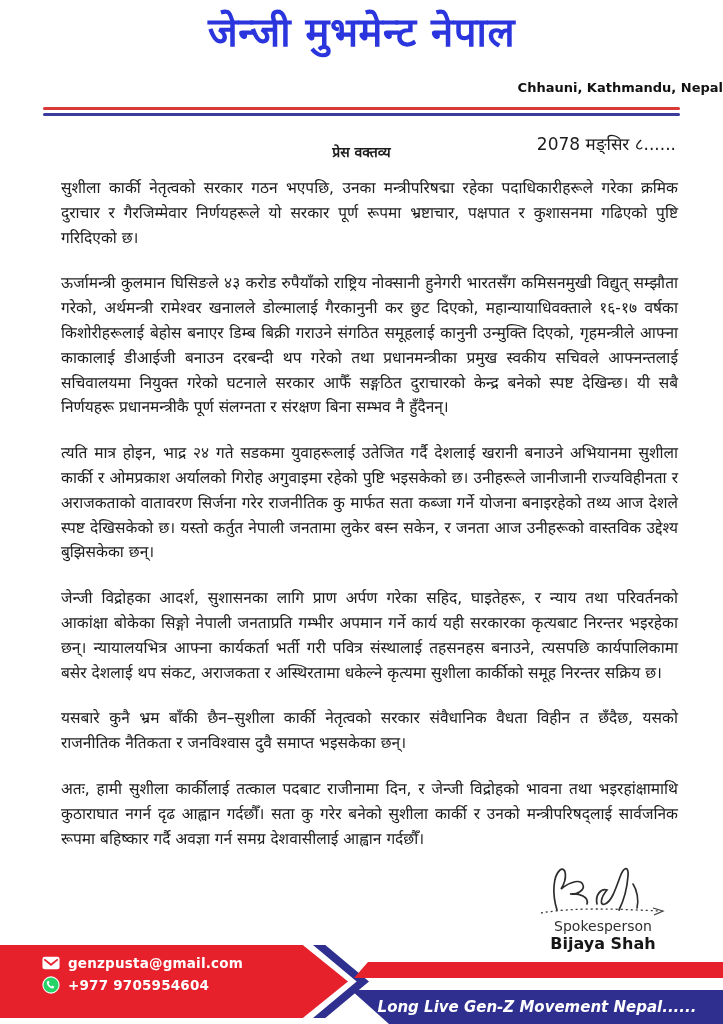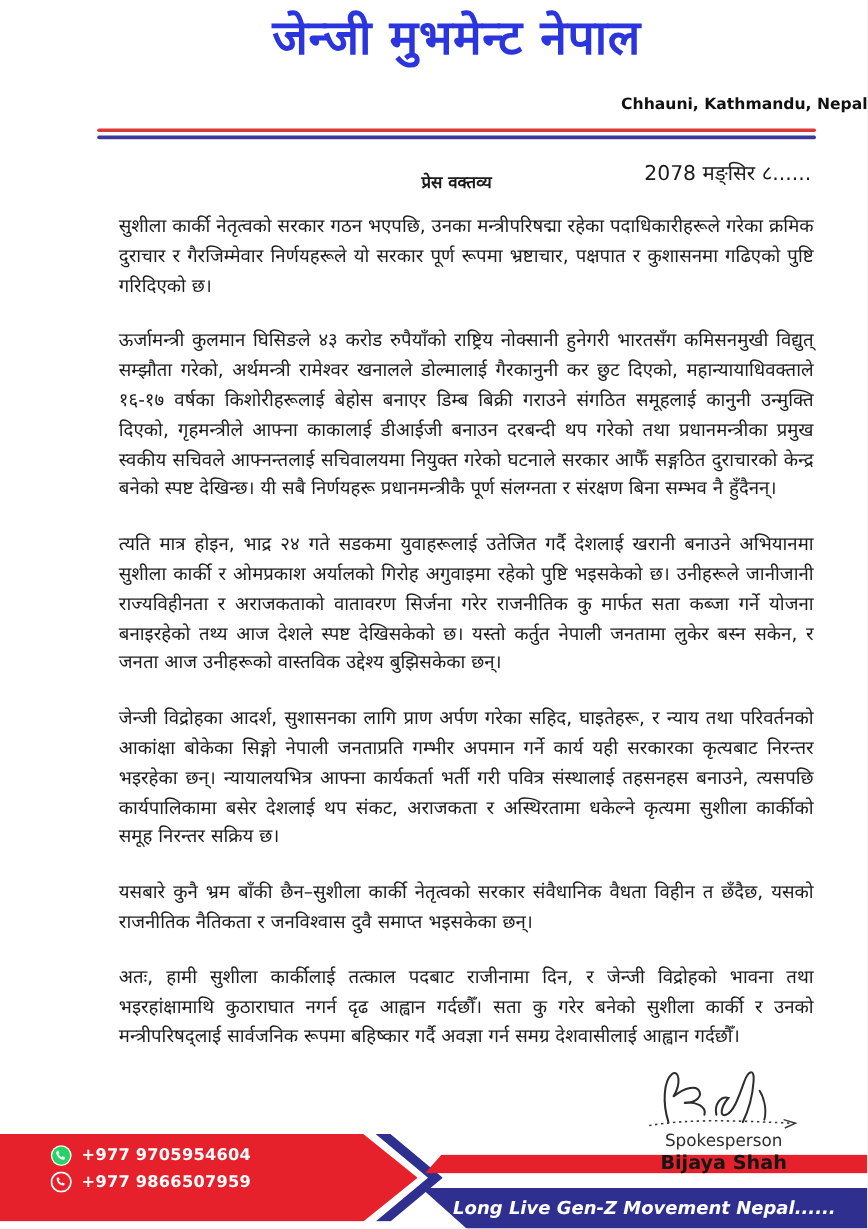--- a/index.html
+++ b/index.html
@@ -9,21 +9,21 @@
     --footer-red:#e6212b;
     --footer-blue:#2f2f90;
     --whatsapp-green:#25d366;
     --ink:#1c1c1c;
   }
   *{box-sizing:border-box;}
   html,body{margin:0;padding:0;background:#e9e9e9;}
   .page{
     width:723px;height:1024px;margin:0 auto;background:#fff;
     position:relative;overflow:hidden;
-    font-family:"DejaVu Sans",sans-serif;color:var(--ink);padding-left:38px;
+    font-family:"DejaVu Sans",sans-serif;color:var(--ink);
   }
   
   .org-title{
     margin-top:8px;text-align:center;
     font-size:40px;font-weight:700;color:var(--title-blue);
     line-height:1.2;letter-spacing:.5px;
   }
   .org-subtitle{
     margin-top:24px;text-align:right;
     font-size:13px;font-weight:700;color:#111;
@@ -122,33 +122,33 @@
     <div class="footer-red-block"></div>
     <div class="footer-blue-chevron"></div>
     <div class="footer-red-stripe"></div>
     <div class="footer-blue-stripe">
       <span class="slogan">Long Live Gen-Z Movement Nepal......</span>
     </div>
 
     <div class="contacts">
       <div class="contact-row">
         <span class="cicon">
+          <svg width="18" height="14" viewBox="0 0 20 15">
+            <rect x="0.5" y="0.5" width="19" height="14" rx="2.5" fill="#ffffff"></rect>
+            <path d="M2.5 3.5 L10 9.5 L17.5 3.5" stroke="#e6212b" stroke-width="2" fill="none"></path>
+          </svg>
+        </span>
+        <span class="ctext">genzpusta@gmail.com</span>
+      </div>
+      <div class="contact-row">
+        <span class="cicon">
           <svg width="18" height="18" viewBox="0 0 20 20">
             <circle cx="10" cy="10" r="9.6" fill="#ffffff"></circle>
             <circle cx="10" cy="10" r="8.4" fill="#25d366"></circle>
             <path d="M6.6 5.6 c-.6.2-1.2.9-1.2 1.6 0 3.3 3.2 6.6 6.6 6.6 .7 0 1.4-.6 1.5-1.2 l.1-1 -2.2-1 -1 1 c-1.2-.6-2.4-1.8-3-3 l1-1 -.9-2.2 z" fill="#ffffff"></path>
           </svg>
         </span>
         <span class="ctext">+977 9705954604</span>
       </div>
-      <div class="contact-row">
-        <span class="cicon">
-          <svg width="18" height="18" viewBox="0 0 20 20">
-            <circle cx="10" cy="10" r="9" fill="none" stroke="#ffffff" stroke-width="1.6"></circle>
-            <path d="M6.8 5.9 c-.5.2-1 .8-1 1.4 0 3 2.9 5.9 5.9 5.9 .6 0 1.2-.5 1.4-1 l.1-.9 -2-.9 -.9.9 c-1.1-.5-2.1-1.6-2.6-2.6 l.9-.9 -.9-2 z" fill="#ffffff"></path>
-          </svg>
-        </span>
-        <span class="ctext">+977 9866507959</span>
-      </div>
     </div>
   </div>
 
 </div>
 
 </body></html>

